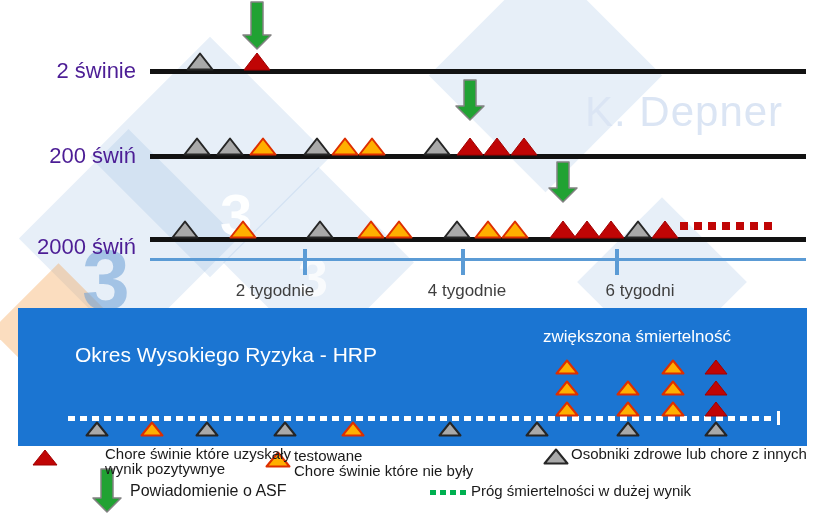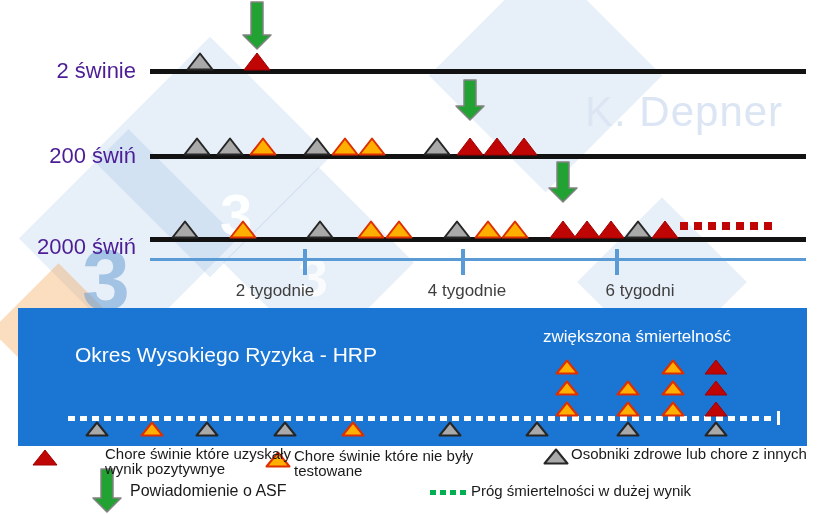--- a/index.html
+++ b/index.html
@@ -265,22 +265,22 @@
       <svg width="32" height="45" style="position: absolute; overflow: visible; left: 91px; top: 468px;">
         <polygon points="10,1 22,1 22,30 30,30 16,44 2,30 10,30" fill="#21a233" stroke="#828282" stroke-width="1.5" stroke-linejoin="round"></polygon>
       </svg>
     </div>
 
   <div class="legend-text" id="legend-text-1">
     <div>Chore świnie które uzyskały</div>
     <div>wynik pozytywnye</div>
   </div>
   <div class="legend-text" id="legend-text-2">
+    <div>testowane</div>
     <div>Chore świnie które nie były</div>
-    <div>testowane</div>
   </div>
   <div class="legend-text" id="legend-text-3">
     <div>Osobniki zdrowe lub chore z innych</div>
   </div>
   <div id="legend-notification-label">Powiadomienie o ASF</div>
   <div id="legend-threshold-dash"></div>
   <div id="legend-threshold-label">Próg śmiertelności w dużej wynik</div>
 
 </div>
 

